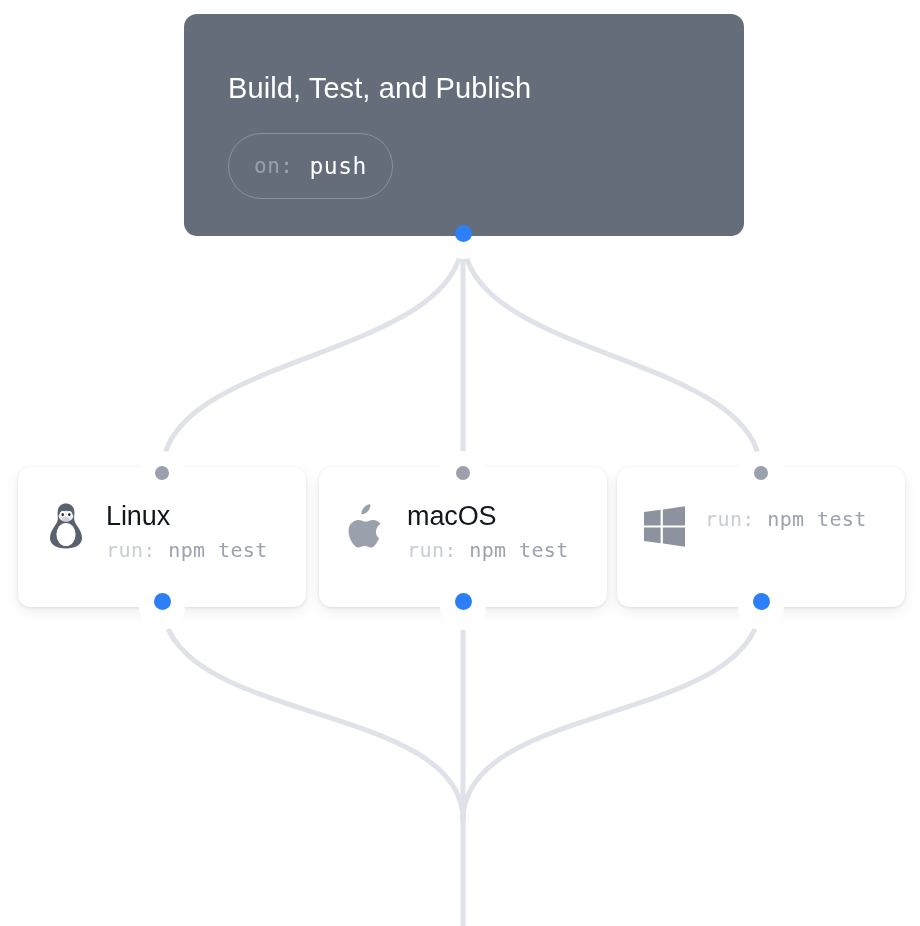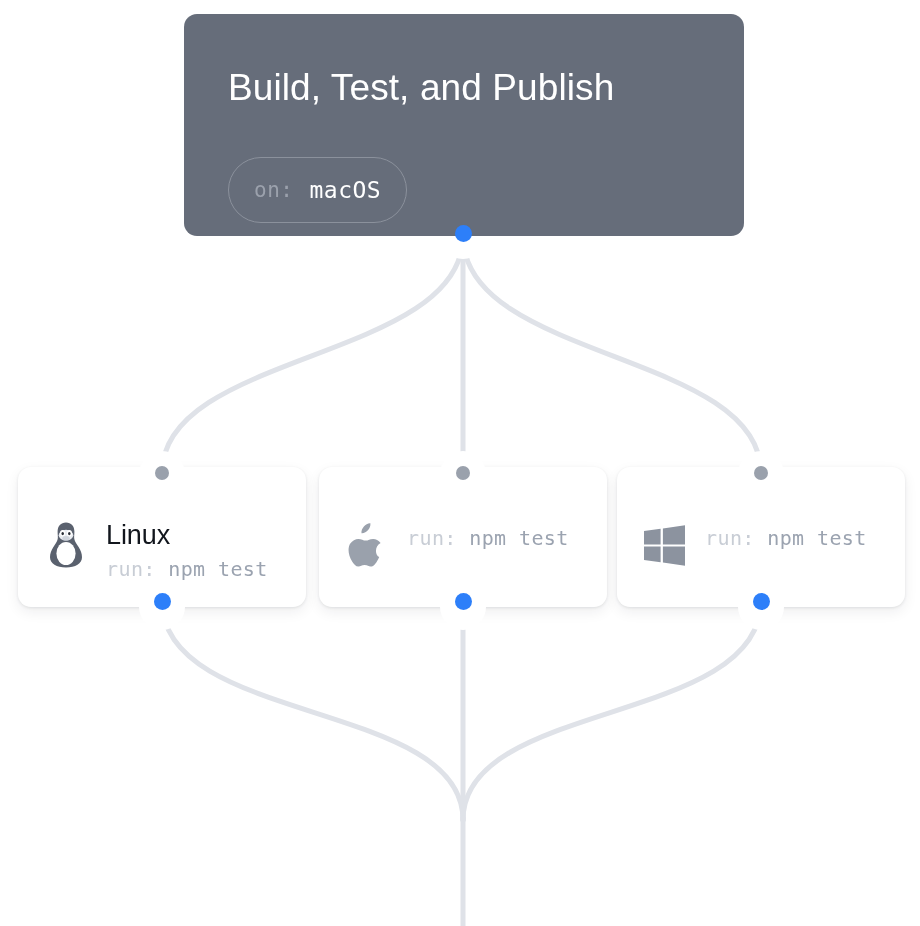--- a/index.html
+++ b/index.html
@@ -41,39 +41,38 @@
     height: 222px;
     background: #666D7A;
     border-radius: 13px;
     box-sizing: border-box;
     z-index: 3;
   }
   .trigger-title {
     position: absolute;
     left: 44px;
     top: 56px;
-    font-size: 37px;
+    font-size: 29px;
     line-height: 36px;
     color: #ffffff;
     letter-spacing: 0.1px;
     white-space: nowrap;
   }
   .trigger-pill {
     position: absolute;
     left: 44px;
     top: 119px;
     height: 66px;
     box-sizing: border-box;
     border: 1.6px solid #8B919C;
     border-radius: 33px;
     display: flex;
     align-items: center;
     padding: 0 25px;
     gap: 16px;
-    margin-top: 24px;
   }
   .pill-key {
     font-family: "DejaVu Sans Mono", "Liberation Mono", monospace;
     font-size: 21px;
     color: #9BA1AC;
     letter-spacing: 0.5px;
   }
   .pill-val {
     font-family: "DejaVu Sans Mono", "Liberation Mono", monospace;
     font-size: 23px;
@@ -99,21 +98,20 @@
   .job-node.n2 { left: 617px; }
 
   .job-inner {
     position: absolute;
     left: 26px;
     top: 33px;
     right: 14px;
     display: flex;
     align-items: flex-start;
     gap: 18px;
-    margin-top: 19px;
   }
   .job-icon {
     width: 44px;
     height: 48px;
     flex: 0 0 44px;
     display: flex;
     align-items: center;
     justify-content: center;
     margin-top: 2px;
   }
@@ -191,21 +189,21 @@
       <path d="M761,601 C761,725 463,700 463,820"></path>
 
       <path d="M463,818 L463,926"></path>
     </g>
   </svg>
 
   <div class="trigger-node">
     <div class="trigger-title">Build, Test, and Publish</div>
     <div class="trigger-pill">
       <span class="pill-key">on:</span>
-      <span class="pill-val">macOS</span>
+      <span class="pill-val">push</span>
     </div>
   </div>
 
   <div class="handle-notch notch-down" style="left:440px; top:236px;"></div>
   <div class="handle handle-source" style="left:454.5px; top:225px;"></div>
 
   <div class="job-node n0">
     <div class="job-inner">
       <span class="job-icon">
         <svg width="42" height="48" viewBox="0 0 42 48" xmlns="http://www.w3.org/2000/svg">
@@ -239,20 +237,21 @@
     <div class="job-inner">
       <span class="job-icon">
         <svg width="38" height="46" viewBox="0 0 38 46" xmlns="http://www.w3.org/2000/svg">
           <g fill="#9AA1AC">
             <path d="M22.4 1.2c.3 2.6-.8 5.1-2.3 6.9-1.6 1.9-4.1 3.3-6.6 3.1-.4-2.5.9-5.1 2.4-6.8C17.5 2.4 20.2 1 22.4 1.2z"></path>
             <path d="M31.2 35c-.8 1.9-1.2 2.7-2.3 4.4-1.5 2.3-3.6 5.2-6.2 5.2-2.3 0-2.9-1.5-6.1-1.5-3.1 0-3.8 1.5-6.2 1.5-2.6 0-4.5-2.6-6.1-4.9C0 33.3-.5 25.6 2.3 21.5c2-2.9 5.1-4.6 8.1-4.6 3 0 4.9 1.7 7.4 1.7 2.4 0 3.9-1.7 7.4-1.7 2.6 0 5.4 1.5 7.4 4-6.5 3.6-5.4 12.9-1.4 14.1z"></path>
           </g>
         </svg>
       </span>
       <span class="job-text">
+        <div class="job-title">macOS</div>
         <div class="job-cmd">
           <span class="cmd-key">run:</span>
           <span class="cmd-val">npm test</span>
         </div>
       </span>
     </div>
   </div>
   <div class="handle-notch notch-up" style="left:440px; top:451px;"></div>
   <div class="handle handle-target" style="left:456px; top:466px;"></div>
   <div class="handle-notch notch-down" style="left:440px; top:607px;"></div>

